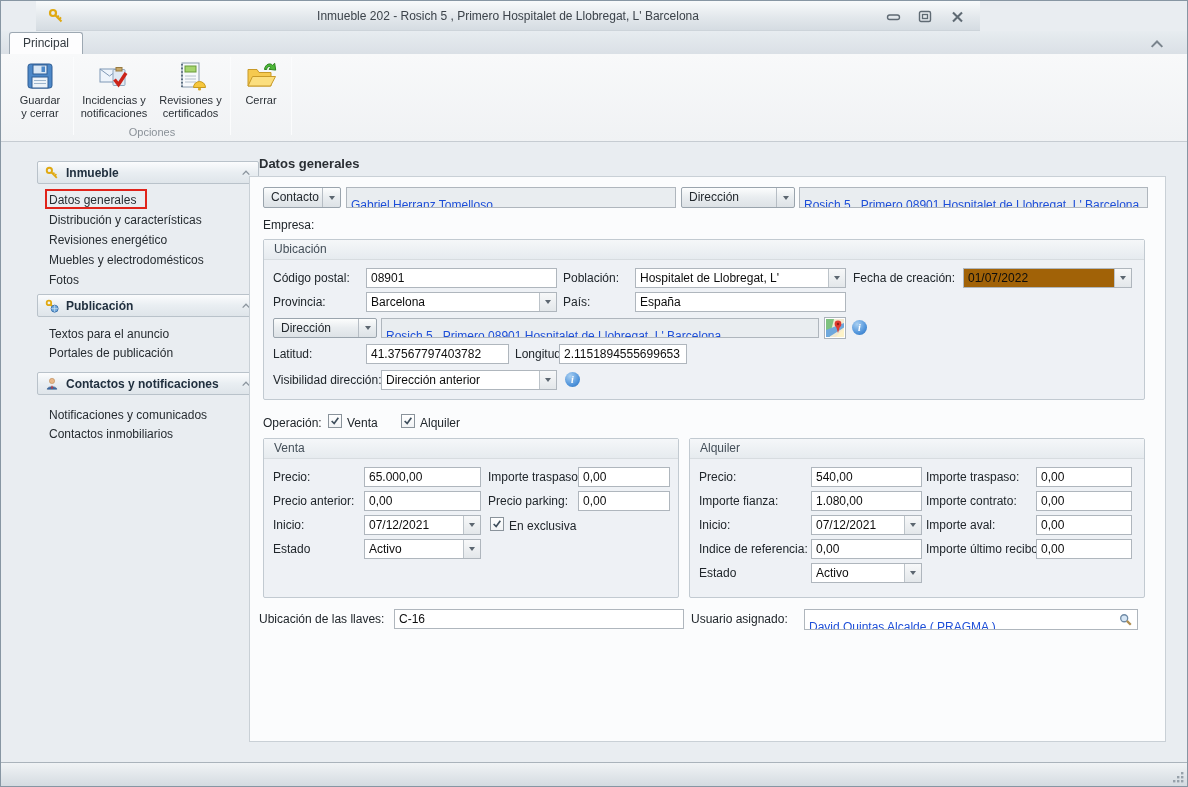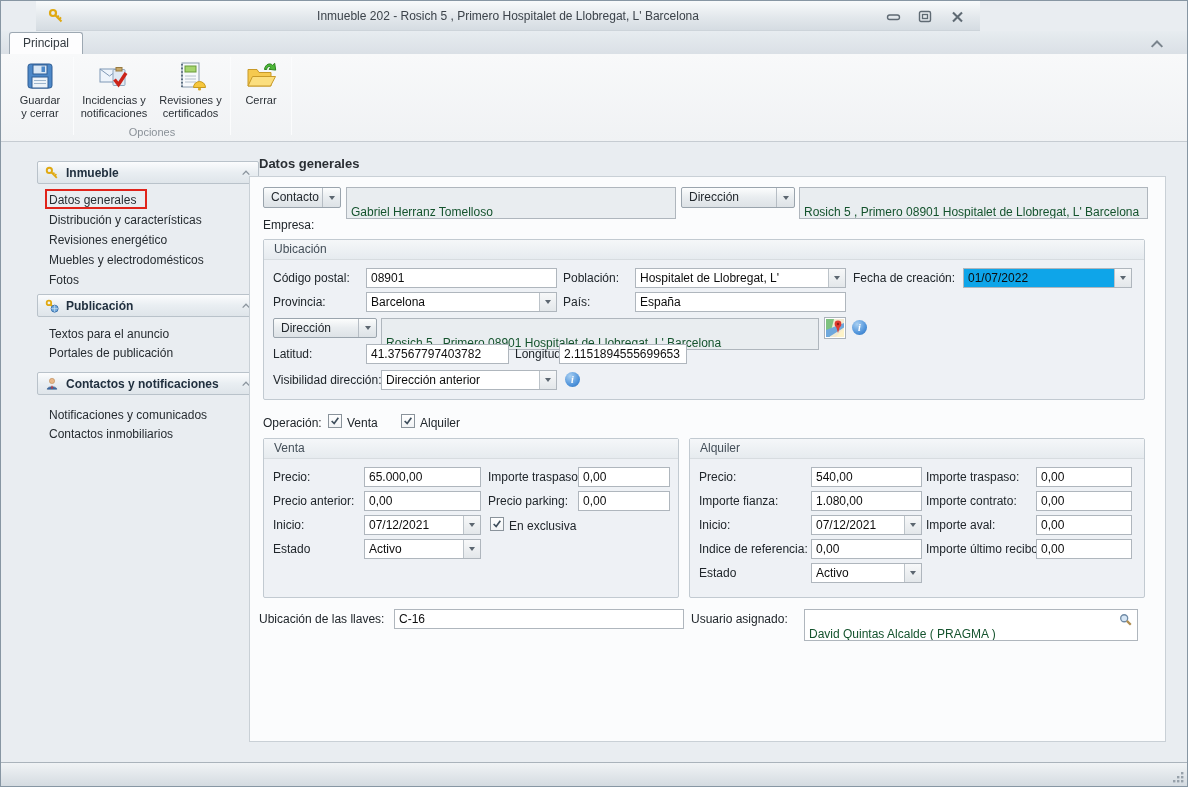--- a/index.html
+++ b/index.html
@@ -37,26 +37,26 @@
   .sbitem { position:absolute; left:48px; font-size:12px; color:#262c31; cursor:default; white-space:nowrap; }
   .red-box { position:absolute; left:44px; top:188px; width:102px; height:20px; border:2px solid #e0241b; }
 
   
   .main-title { position:absolute; left:258px; top:155px; font-size:13px; font-weight:bold; color:#2a2e33; }
   .panel { position:absolute; left:248px; top:175px; width:917px; height:566px; background:#fbfcfd; border:1px solid #c9d0d6; }
 
   .lbl { position:absolute; font-size:12px; color:#20262b; white-space:nowrap; }
   .txt { position:absolute; height:20px; border:1px solid #afb6bd; background:#fff; font-family:"Liberation Sans",sans-serif;
     font-size:12px; color:#0d0d0d; padding:0 4px; }
-  .txtfield { position:absolute; height:20px; border:1px solid #afb6bd; background:#fff; font-size:12px; color:#14532d;
-    line-height:18px; padding:15px 4px; white-space:nowrap; overflow:hidden; }
+  .txtfield { position:absolute; height:20px; border:1px solid #afb6bd; background:#fff; font-size:12px; color:#1d4ed8;
+    line-height:18px; padding:8px 4px; white-space:nowrap; overflow:hidden; }
   .txtfield.ro { background:#e9edf0; }
 
   .combo { position:absolute; height:20px; border:1px solid #afb6bd; background:#fff; }
-  .combo.ro { background:#0ea5e9; }
+  .combo.ro { background:#a16207; }
   .combo .ctext { position:absolute; left:4px; top:0; right:18px; font-size:12px; line-height:18px; color:#0d0d0d; white-space:nowrap; overflow:hidden; }
   .combo .cbtn { position:absolute; right:0; top:0; width:17px; height:100%;
     background:linear-gradient(#f7f8f9,#e3e7ea); border-left:1px solid #bcc3c9; display:flex; align-items:center; justify-content:center; }
   .arr { width:0; height:0; border-left:3.5px solid transparent; border-right:3.5px solid transparent; border-top:4px solid #5c6670; }
 
   .combobtn { position:absolute; height:21px; border:1px solid #9aa4ad; border-radius:2px;
     background:linear-gradient(#fcfdfd,#e9edf0 48%,#dde2e6); }
   .combobtn .ctext { position:absolute; left:7px; top:0; right:20px; font-size:12px; line-height:19px; color:#23292e; white-space:nowrap; }
   .combobtn .cbtn { position:absolute; right:0; top:0; width:18px; height:100%; border-left:1px solid #b6bdc4;
     display:flex; align-items:center; justify-content:center; }

